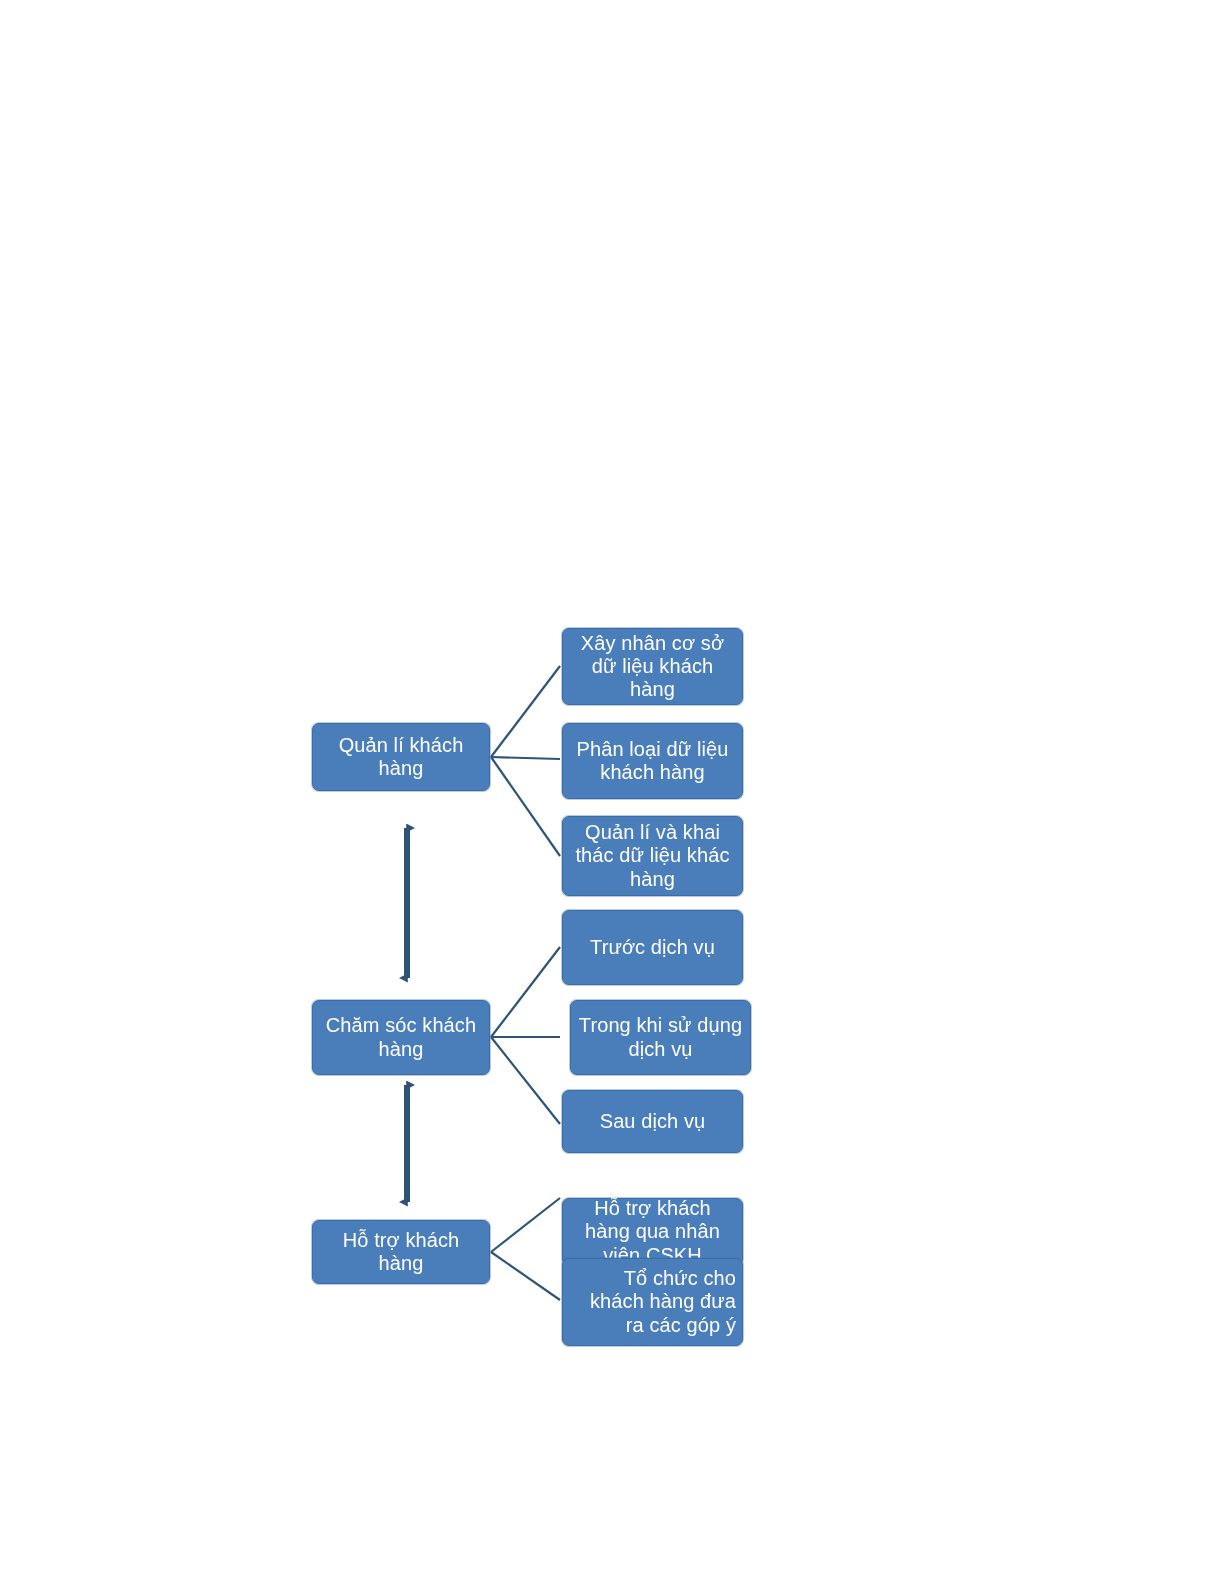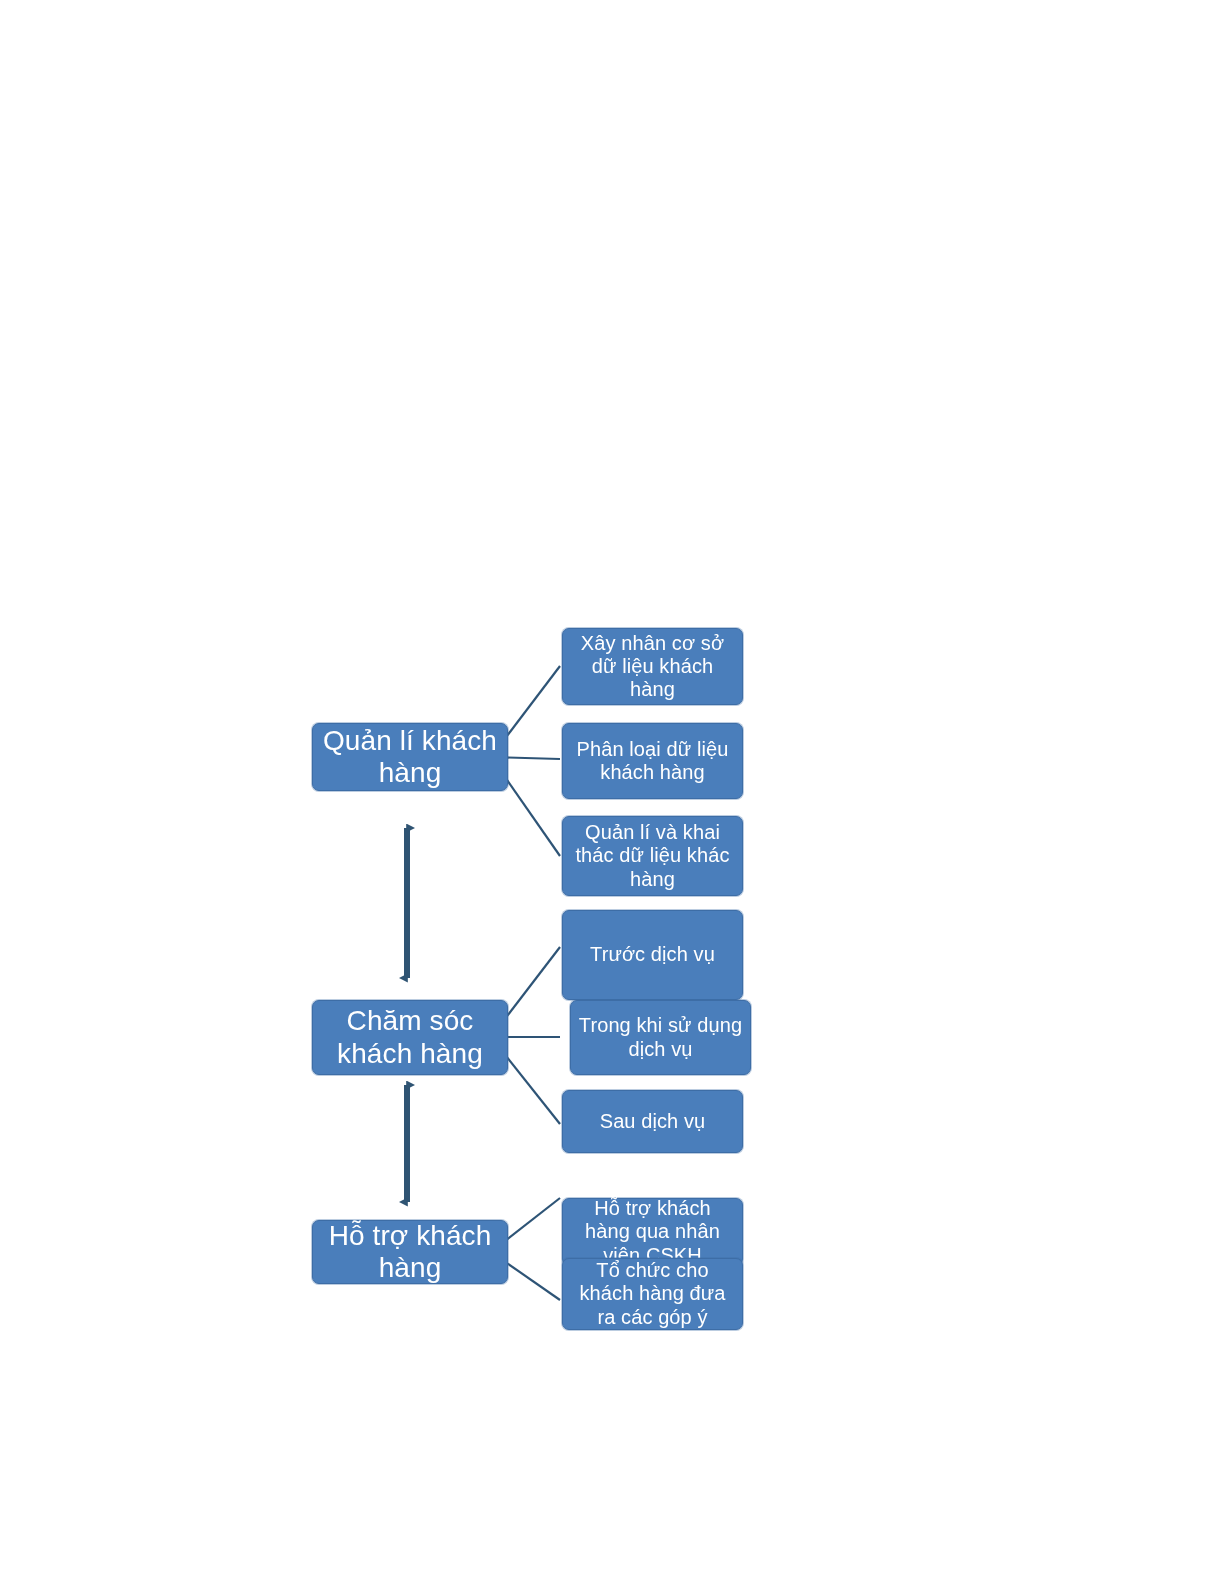--- a/index.html
+++ b/index.html
@@ -54,41 +54,41 @@
     display: block;
     width: 100%;
     padding: 0 6px;
     box-sizing: border-box;
     white-space: pre-line;
   }
 
   
   .node.parent {
     left: 312px;
-    width: 196px;
-    font-size: 28px;
+    width: 178px;
+    font-size: 20px;
   }
   #node-quan-li-khach-hang   { top: 723px;  height: 68px; }
   #node-cham-soc-khach-hang  { top: 1000px; height: 75px; }
   #node-ho-tro-khach-hang    { top: 1220px; height: 64px; }
 
   
   .node.child {
     left: 562px;
     width: 181px;
     font-size: 20px;
   }
   #node-xay-dung-co-so-du-lieu { top: 628px;  height: 77px; }
   #node-phan-loai-du-lieu      { top: 723px;  height: 76px; }
   #node-quan-li-va-khai-thac   { top: 816px;  height: 80px; }
-  #node-truoc-dich-vu          { top: 910px;  height: 90px; }
+  #node-truoc-dich-vu          { top: 910px;  height: 75px; }
   #node-trong-khi-su-dung      { top: 1000px; height: 75px; margin-left: 8px; }
   #node-sau-dich-vu            { top: 1090px; height: 63px; }
   #node-ho-tro-qua-nhan-vien   { top: 1168px; height: 68px; }
-  #node-to-chuc-gop-y          { top: 1258px; height: 72px; }
+  #node-to-chuc-gop-y          { top: 1258px; height: 88px; text-align: right; }
 </style>
 </head>
 <body style="background: rgb(255, 255, 255);">
 
 <div id="page" style="background: rgb(255, 255, 255);">
 
   <svg id="connectors" viewBox="0 0 1225 1585" width="1225" height="1585" xmlns="http://www.w3.org/2000/svg">
 
     <defs>
       <marker id="arrowUp" markerWidth="9" markerHeight="9" refX="4.5" refY="8.2" orient="auto" markerUnits="userSpaceOnUse">

